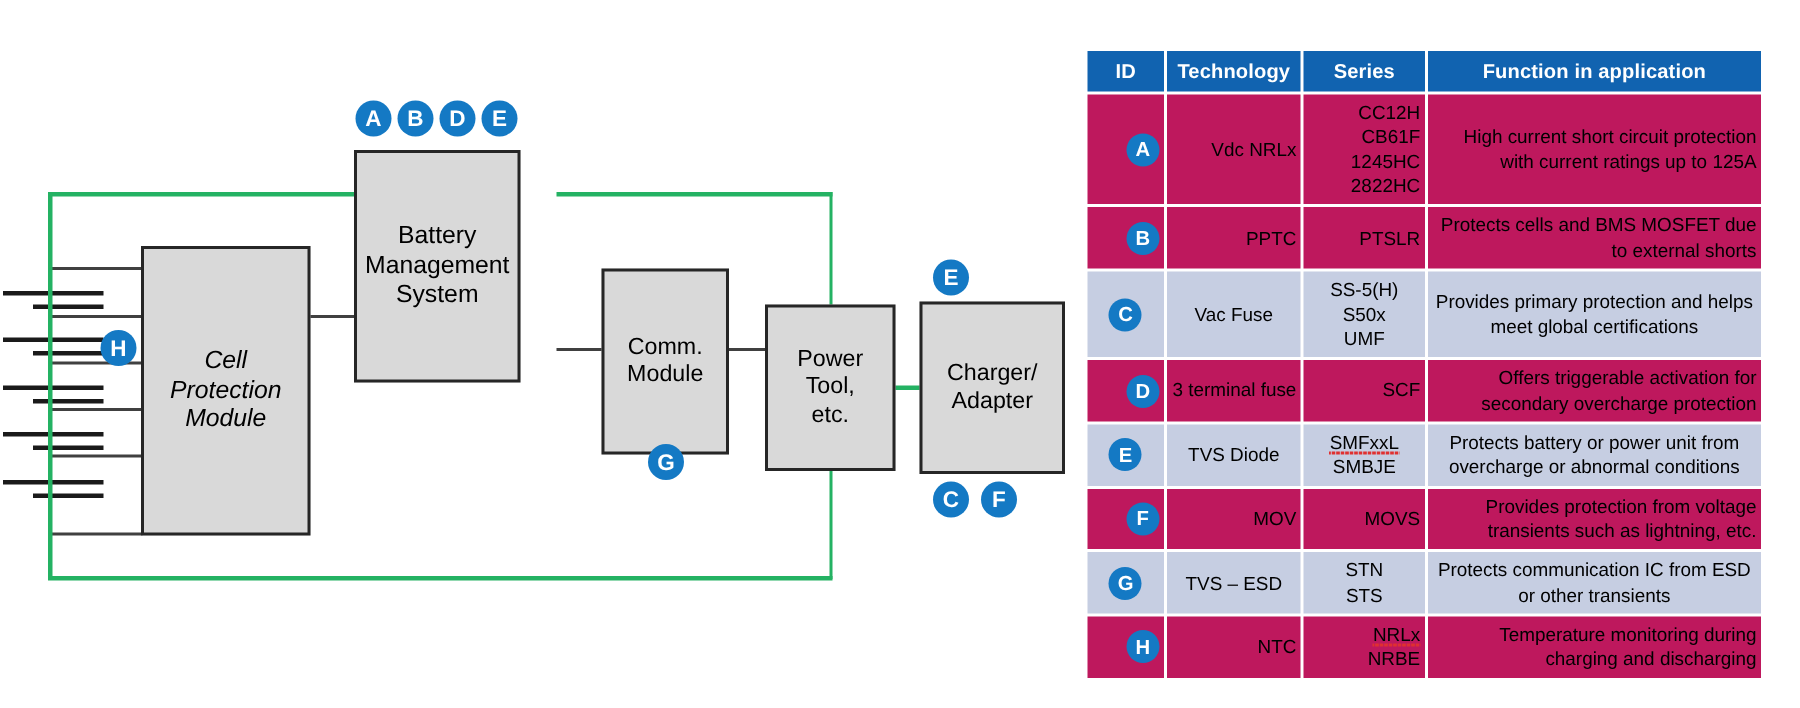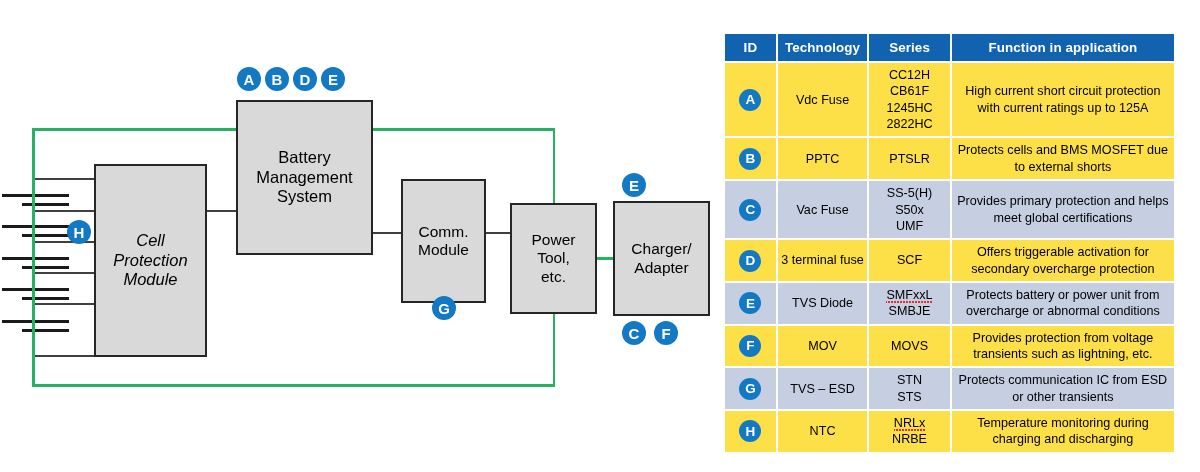--- a/index.html
+++ b/index.html
@@ -18,35 +18,35 @@
   
   .badge{position:absolute;width:24px;height:24px;border-radius:50%;
          background:#1479c4;color:#fff;font-weight:bold;font-size:15px;
          display:flex;align-items:center;justify-content:center;
          font-family:"Liberation Sans",sans-serif;line-height:1;}
 
   
   #diagram{position:absolute;left:0;top:0;width:720px;height:472px;}
 
   #box-cpm{left:94px;top:164px;width:113px;height:193px;font-size:16.5px;font-style:italic;}
-  #box-bms{left:236px;top:100px;width:137px;height:155px;font-size:16.5px;}
+  #box-bms{left:236px;top:100px;width:111px;height:155px;font-size:16.5px;}
   #box-comm{left:401px;top:179px;width:85px;height:124px;font-size:15.5px;}
   #box-ptool{left:510px;top:203px;width:87px;height:111px;font-size:15.5px;}
   #box-charger{left:613px;top:201px;width:97px;height:115px;font-size:15.5px;}
 
   
   #table-panel{position:absolute;left:723px;top:32px;width:453px;}
   table.spec{border-collapse:separate;border-spacing:2px;width:453px;
              font-size:12.6px;}
   table.spec th{background:#1163b0;color:#fff;font-weight:bold;
                 padding:6px 2px;text-align:center;font-size:13.4px;
                 letter-spacing:.1px;}
   table.spec td{text-align:center;vertical-align:middle;padding:4px 3px;
                 line-height:1.3;}
-  tr.r-light td{background:#fde047;}
+  tr.r-light td{background:#be185d;text-align:right;}
   tr.r-dark  td{background:#c6cee2;}
   td.c-id{width:46px;}
   td.c-tech{width:84px;}
   td.c-series{width:76px;}
   td.c-func{width:223px;}
   th.h-id{width:46px;} th.h-tech{width:84px;}
   th.h-series{width:76px;} th.h-func{width:223px;}
   .idbadge{display:inline-flex;width:22px;height:22px;border-radius:50%;
            background:#1479c4;color:#fff;font-weight:bold;font-size:13.5px;
            align-items:center;justify-content:center;line-height:1;}
@@ -143,21 +143,21 @@
     <tr>
       <th class="h-id">ID</th>
       <th class="h-tech">Technology</th>
       <th class="h-series">Series</th>
       <th class="h-func">Function in application</th>
     </tr>
   </thead>
   <tbody>
     <tr class="r-light">
       <td class="c-id"><span class="idbadge">A</span></td>
-      <td class="c-tech">Vdc Fuse</td>
+      <td class="c-tech">Vdc NRLx</td>
       <td class="c-series ml">CC12H
 CB61F
 1245HC
 2822HC</td>
       <td class="c-func">High current short circuit protection with current ratings up to 125A</td>
     </tr>
     <tr class="r-light">
       <td class="c-id"><span class="idbadge">B</span></td>
       <td class="c-tech">PPTC</td>
       <td class="c-series ml">PTSLR</td>

